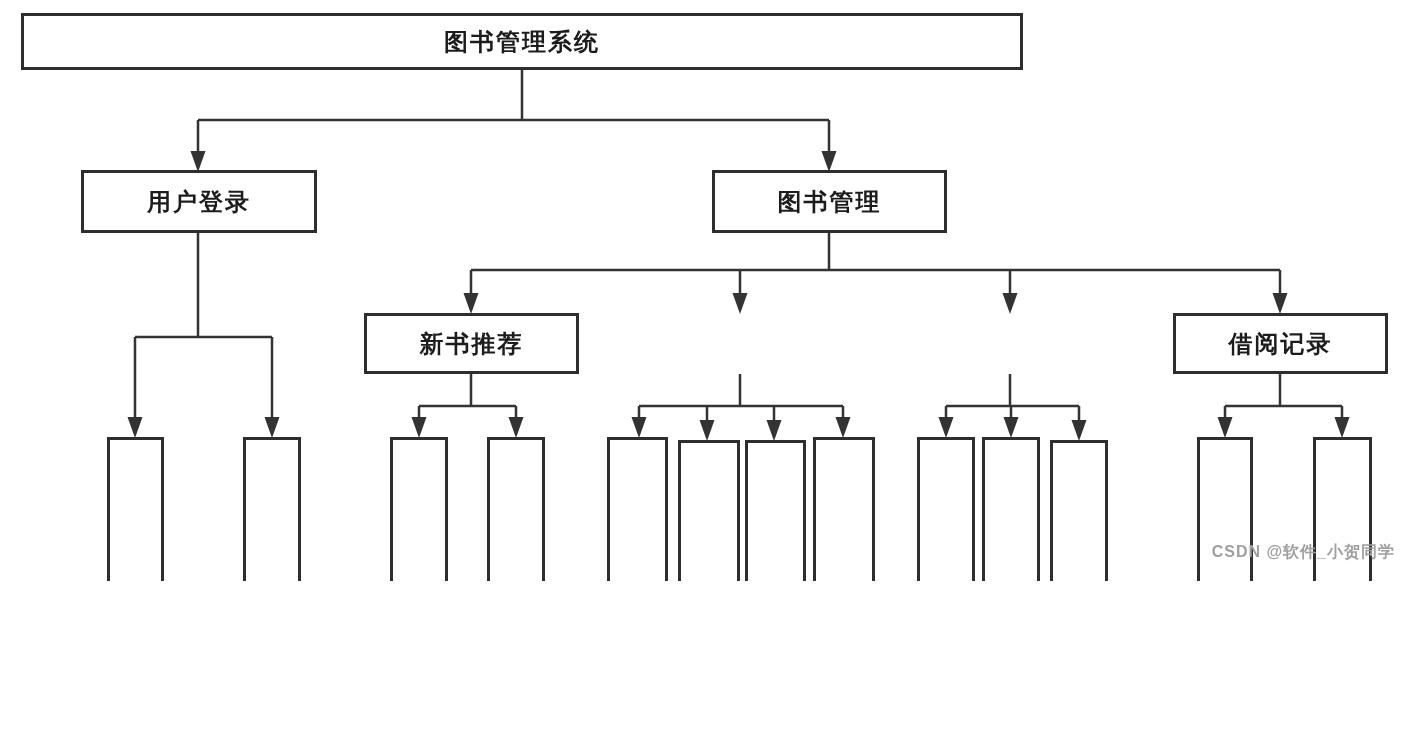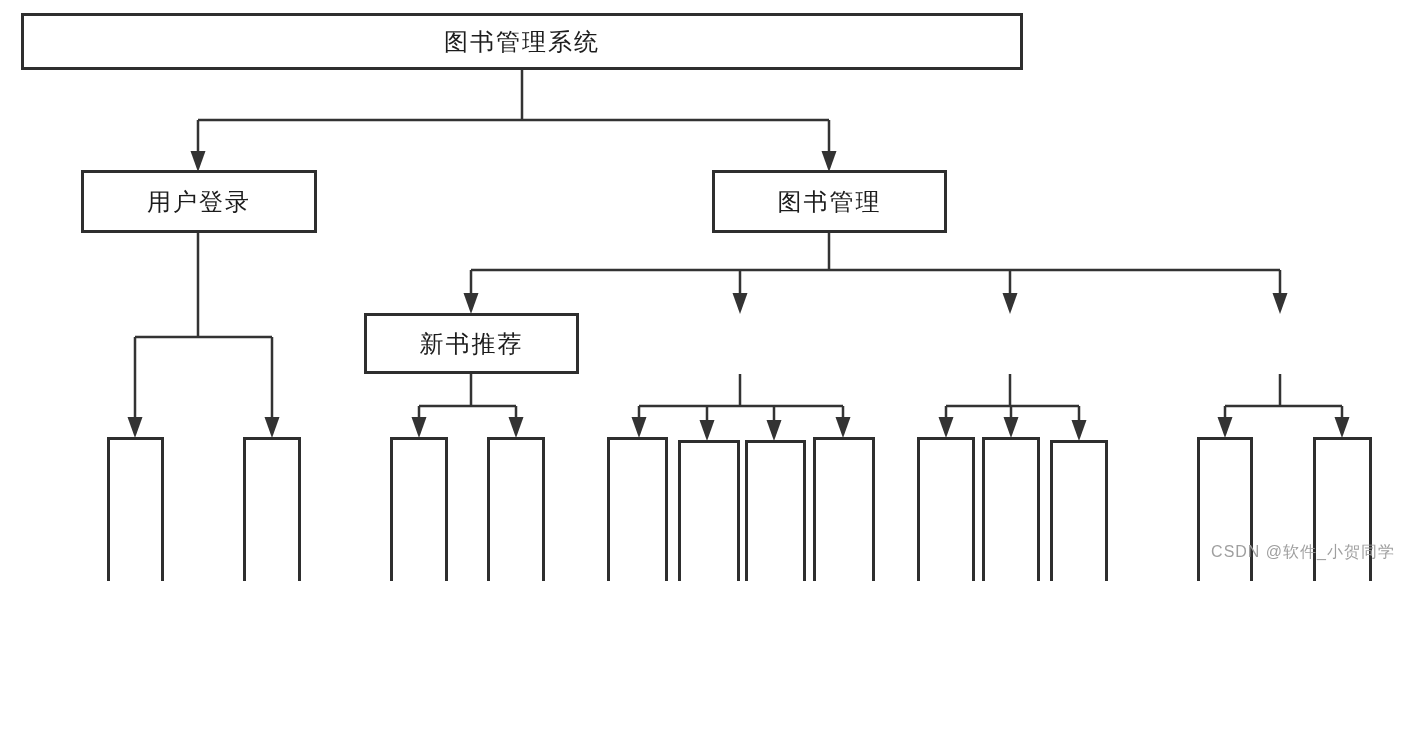--- a/index.html
+++ b/index.html
@@ -1,19 +1,20 @@
 <!DOCTYPE html>
 <html><head>
 <meta charset="utf-8">
 <style>
   html, body { margin:0; padding:0; background:#ffffff; }
   .canvas {
     position:relative; width:1405px; height:581px;
     background:#ffffff; overflow:hidden;
     font-family:"Liberation Sans", sans-serif;
+    font-weight:bold;
   }
   .connectors { position:absolute; left:0; top:0; width:1405px; height:747px; }
   .node {
     position:absolute; box-sizing:border-box;
     background:#ffffff; border:3px solid #2e2e2e;
     display:flex; align-items:center; justify-content:center;
   }
   .node .lbl {
     font-size:24px; color:#1c1c1c; letter-spacing:2px; white-space:nowrap;
   }
@@ -72,20 +73,23 @@
   <div class="node" style="left:81px; top:170px; width:236px; height:63px">
     <span class="lbl">用户登录</span>
   </div>
   <div class="node" style="left:712px; top:170px; width:235px; height:63px">
     <span class="lbl">图书管理</span>
   </div>
 
   <div class="node" style="left:364px; top:313px; width:215px; height:61px">
     <span class="lbl">新书推荐</span>
   </div>
+  <div class="node" style="left:1173px; top:313px; width:215px; height:61px">
+    <span class="lbl">借阅记录</span>
+  </div>
 
   <div class="node v" style="left:107px; top:437px; width:57px; height:298px">
     <span class="vlbl">用户登录</span>
   </div>
   <div class="node v" style="left:243px; top:437px; width:58px; height:298px">
     <span class="vlbl">注销登录</span>
   </div>
 
   <div class="node v" style="left:390px; top:437px; width:58px; height:298px">
     <span class="vlbl">查询图书</span>

